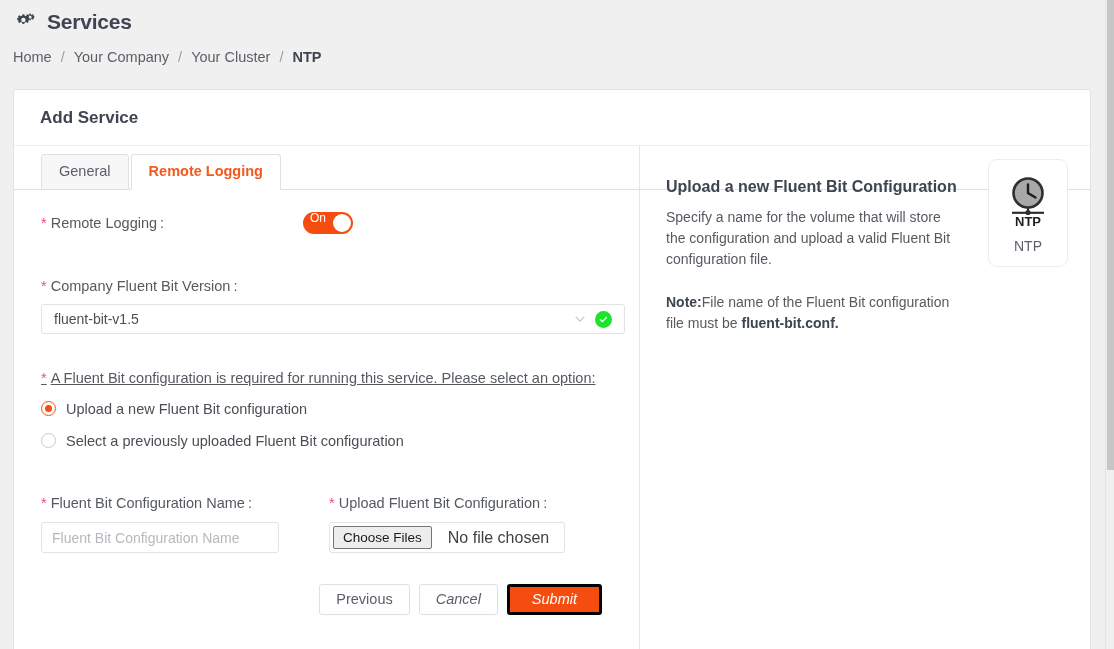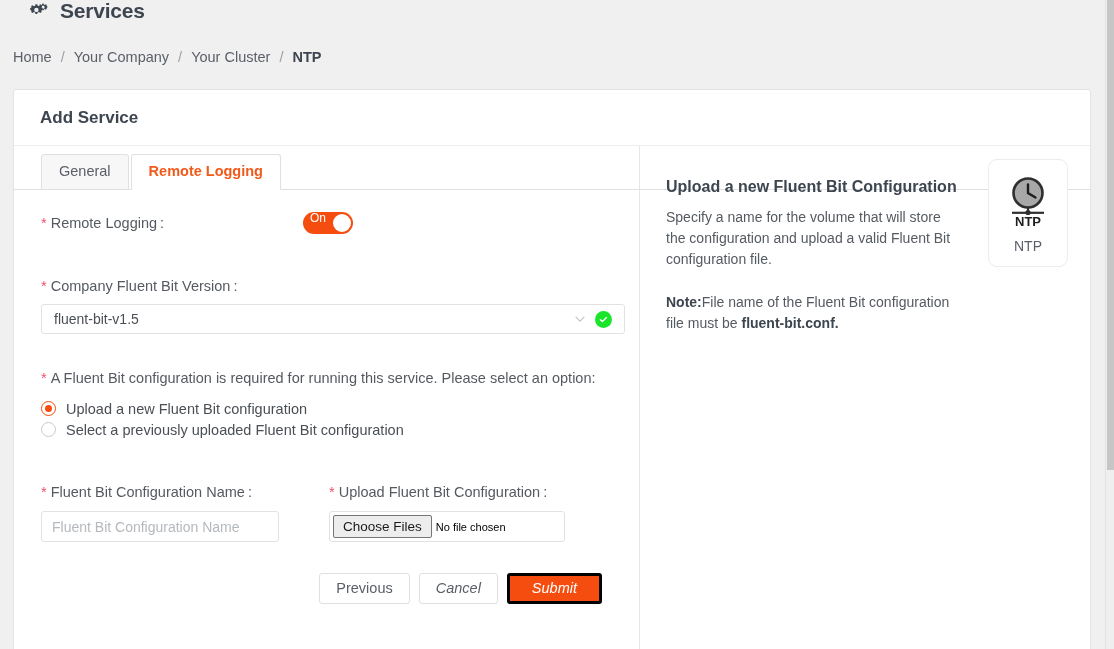--- a/index.html
+++ b/index.html
@@ -15,21 +15,22 @@
     position: relative;
     width: 1114px; height: 649px;
     background: #f0f0f0;
     overflow: hidden;
   }
 
   
   .app-header {
     height: 42px;
     display: flex;
-    padding-left: 29px;
+    align-items: center;
+    padding-left: 16px;
     background: #f0f0f0;
   }
   .gear-icon {
     width: 24px; height: 22px;
     margin-right: 7px;
     display: inline-flex;
     align-items: center;
     color: #3d4550;
     flex: 0 0 auto;
   }
@@ -213,30 +214,31 @@
     align-items: center;
     justify-content: center;
     flex: 0 0 auto;
   }
   .ok-badge svg { display: block; }
 
   .option-prompt {
     margin-top: 36px;
     font-size: 14.5px;
     color: #555a61;
+    text-decoration: underline;
   }
 
   .radio-list { margin-top: 12px; }
   .radio-row {
     display: flex;
     align-items: center;
     height: 21px;
     cursor: pointer;
   }
-  .radio-row + .radio-row { margin-top: 0px; }
+  .radio-row + .radio-row { margin-top: 11px; }
   .radio {
     width: 15px; height: 15px;
     border-radius: 50%;
     border: 1px solid #c8cbce;
     background: #fff;
     margin-right: 10px;
     flex: 0 0 auto;
     position: relative;
   }
   .radio.checked { border-color: #f54d0f; }
@@ -291,23 +293,23 @@
     border-radius: 2px;
     font-size: 13.5px;
     color: #1a1a1a;
     font-family: "Liberation Sans", sans-serif;
     cursor: pointer;
     line-height: 1;
     display: inline-flex;
     align-items: center;
   }
   .file-status {
-    font-size: 11px;
-    color: #000000;
-    margin-left: 4px;
+    font-size: 16px;
+    color: #404040;
+    margin-left: 16px;
   }
 
   .btn-row {
     display: flex;
     justify-content: flex-end;
     padding-right: 10px;
     margin-top: 31px;
     padding-bottom: 34px;
   }
   .btn {

